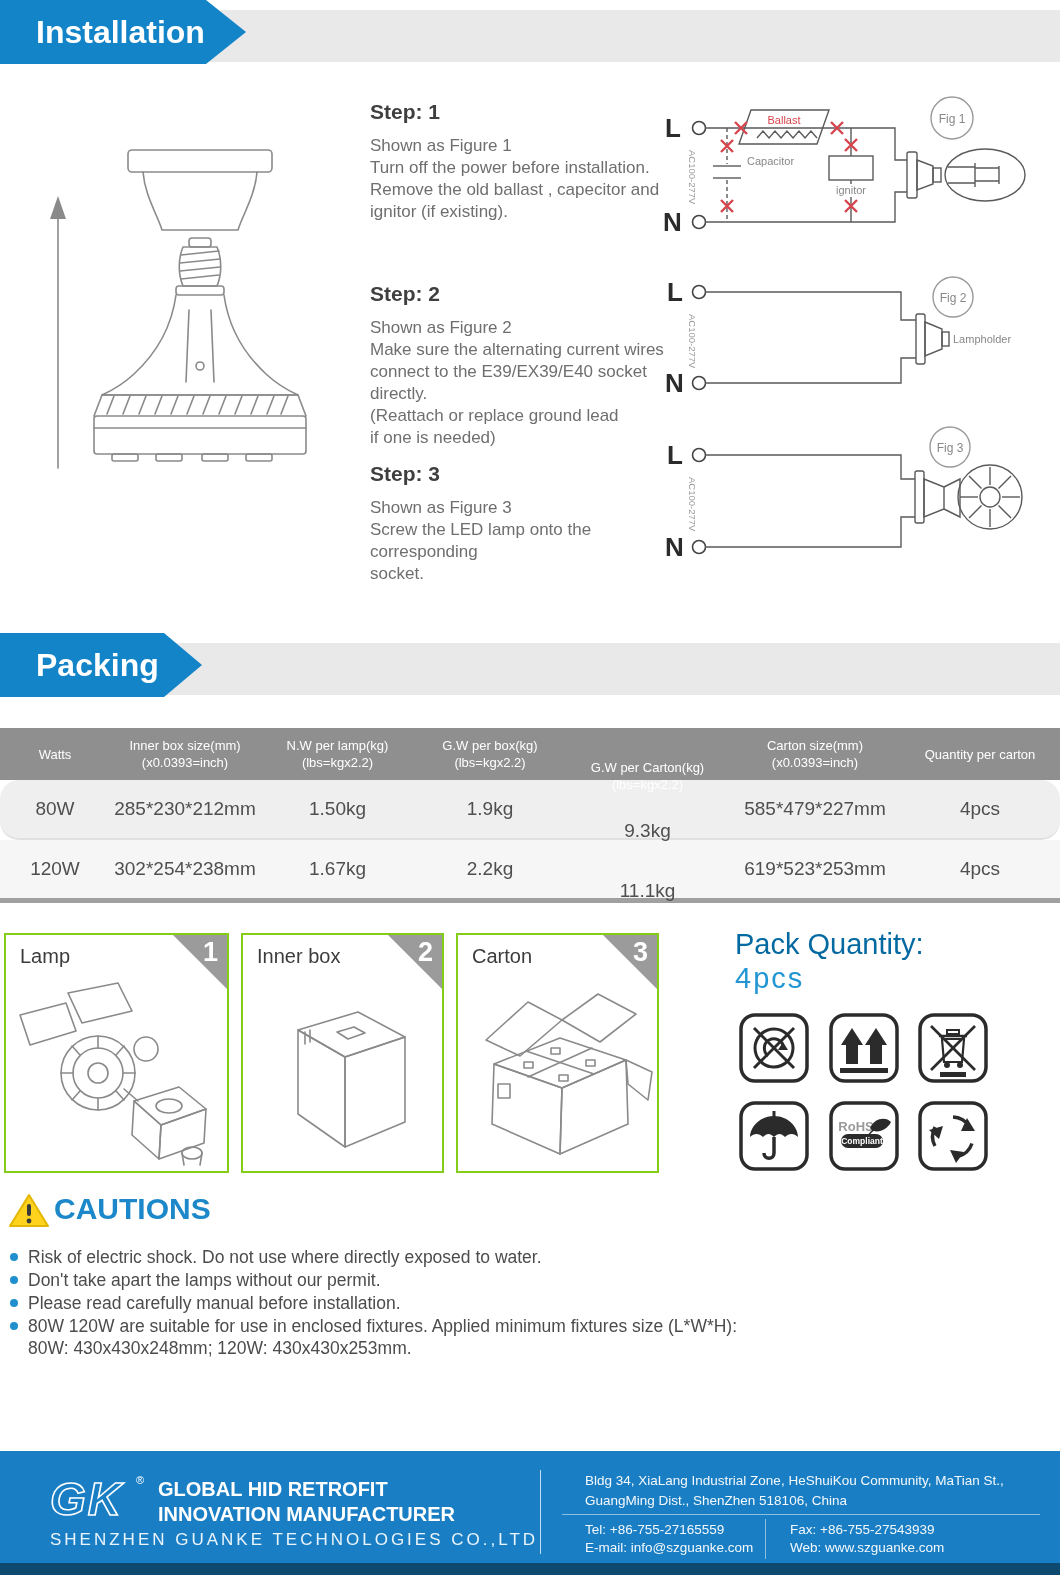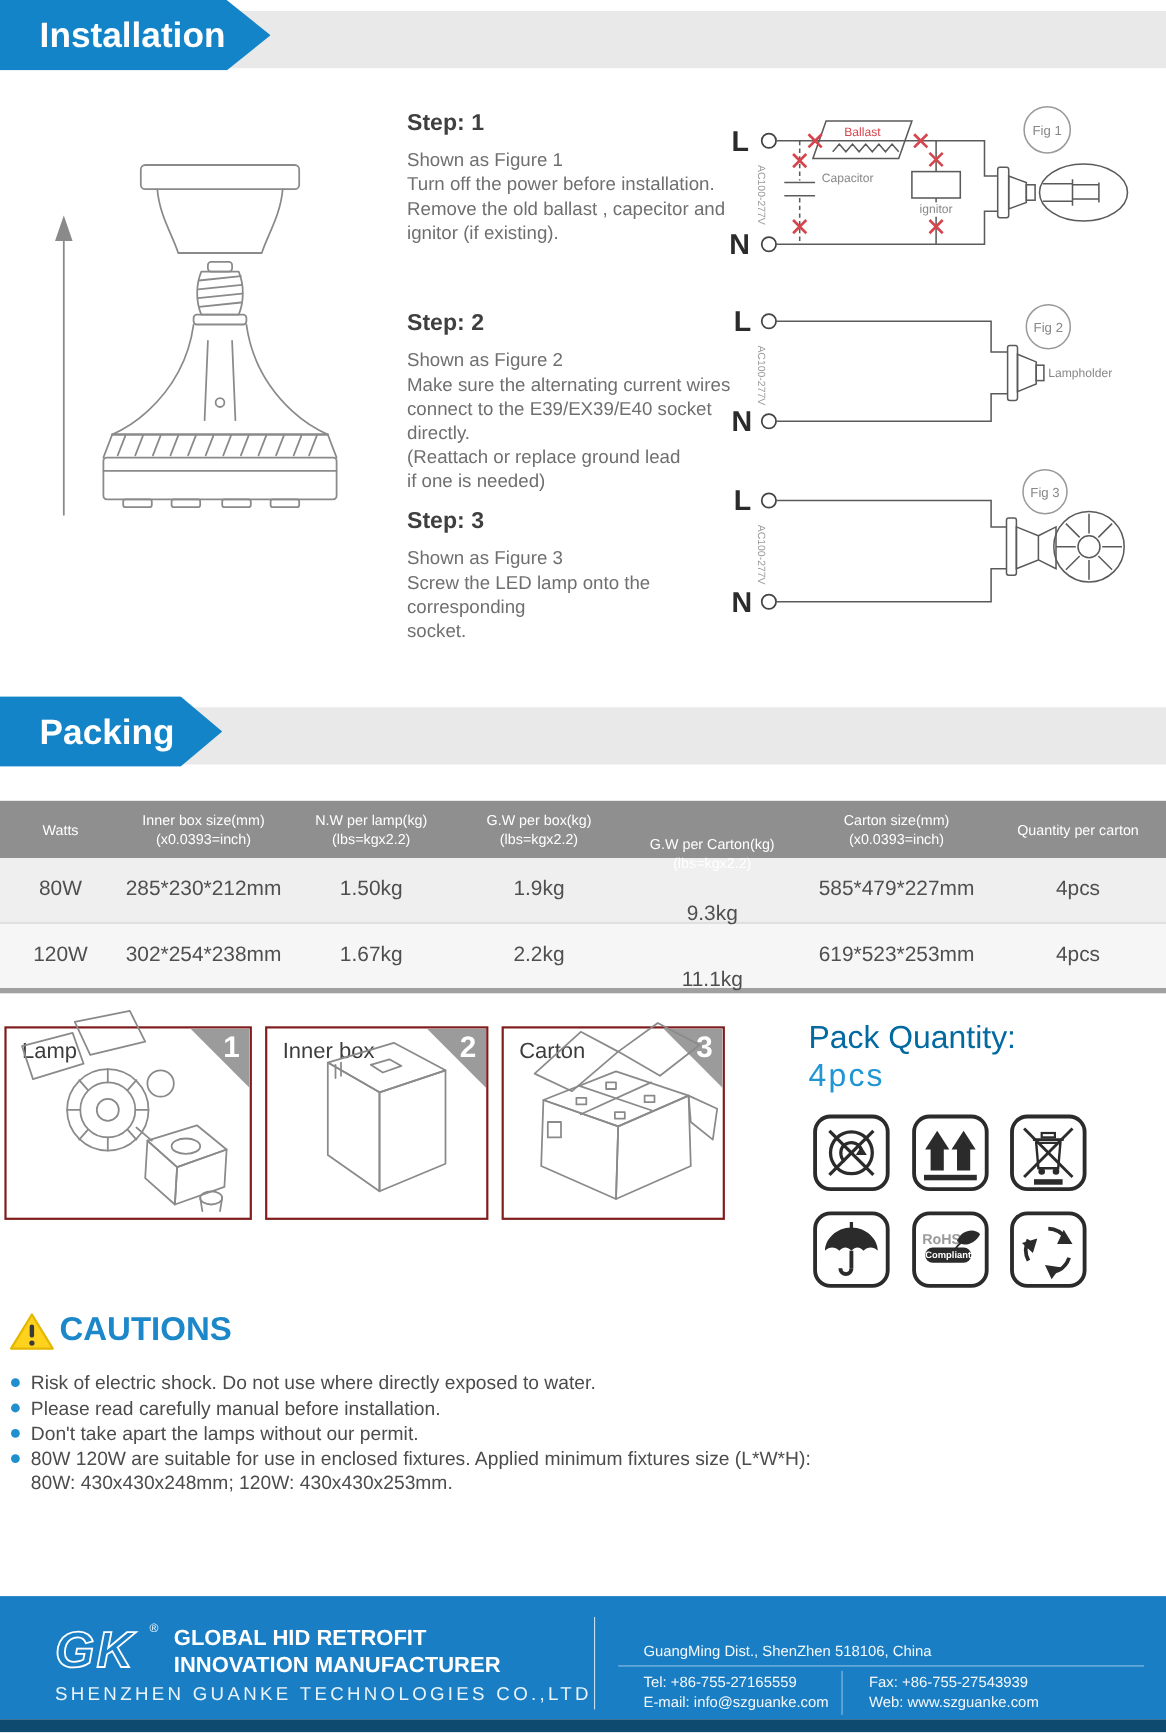--- a/index.html
+++ b/index.html
@@ -35,28 +35,28 @@
   .red-label { font-size:11px; fill:#d6454d; }
   .figcirc { fill:#fff; stroke:#9a9a9a; stroke-width:1.4; }
   .figtxt { font-size:12px; fill:#888; text-anchor:middle; }
   .xm { stroke:#d6454d; stroke-width:2.4; fill:none; }
 
   
   .ptable { position:absolute; left:0; top:728px; width:1060px; border-bottom:5px solid #a0a0a0; }
   .ptable-head { display:flex; background:#8f8f8f; color:#fff; height:52px; align-items:center; }
   .ptable-head .th { text-align:center; font-size:13px; line-height:17px; }
   .ptable-row { display:flex; height:58px; align-items:center; font-size:19px; color:#4f4f4f; }
-  .row-a { background:#efefef; border-bottom:2px solid #e0e0e0; }
+  .row-a { background:#efefef; border-bottom:2px solid #e0e0e0;border-radius:19px; }
   .row-b { background:#f6f6f6; }
   .ptable .cell { text-align:center; }
   .c0{width:110px;} .c1{width:150px;} .c2{width:155px;} .c3{width:150px;}
   .c4{width:165px;margin-top:44px;} .c5{width:170px;} .c6{width:160px;}
 
   
-  .pack-box { position:absolute; top:933px; height:176px; border:2px solid #7f1d1d; background:#fff; box-sizing:border-box; }
+  .pack-box { position:absolute; top:933px; height:240px; border:2px solid #84cc16; background:#fff; box-sizing:border-box; }
   .pack-box .pb-label { position:absolute; left:14px; top:10px; font-size:20px; color:#3c3c3c; }
   .pack-box .corner { position:absolute; right:0; top:0; width:54px; height:54px; background:#9b9b9b;
     clip-path:polygon(0 0, 100% 0, 100% 100%); }
   .pack-box .corner-num { position:absolute; right:9px; top:2px; color:#fff; font-size:27px; font-weight:bold; }
   .pack-box svg { position:absolute; left:0; bottom:4px; }
 
   .pq-label { position:absolute; left:735px; top:928px; font-size:29px; color:#0369a1; }
   .pq-value { position:absolute; left:735px; top:962px; font-size:29px; color:#2196d3; letter-spacing:2px; }
   .sicon { position:absolute; width:72px; height:72px; }
 
@@ -421,25 +421,25 @@
     <circle cx="21" cy="29" r="2.4" fill="#3a3a3a"></circle>
   </svg>
   <div class="caution-title">CAUTIONS</div>
   <div class="caution-list">
     <div class="c-item">
       <span class="dot"></span>
       <span class="c-text">Risk of electric shock. Do not use where directly exposed to water.</span>
     </div>
     <div class="c-item">
       <span class="dot"></span>
-      <span class="c-text">Please read carefully manual before installation.</span>
+      <span class="c-text">Don't take apart the lamps without our permit.</span>
     </div>
     <div class="c-item">
       <span class="dot"></span>
-      <span class="c-text">Don't take apart the lamps without our permit.</span>
+      <span class="c-text">Please read carefully manual before installation.</span>
     </div>
     <div class="c-item">
       <span class="dot"></span>
       <span class="c-text">80W 120W are suitable for use in enclosed fixtures. Applied minimum fixtures size  (L*W*H):
 80W:  430x430x248mm;   120W: 430x430x253mm.</span>
     </div>
   </div>
 
   <div class="footer"></div>
   <div class="footer-strip"></div>
@@ -450,19 +450,20 @@
   </svg>
   <div class="f-tag">
     <div>GLOBAL HID RETROFIT</div>
     <div>INNOVATION MANUFACTURER</div>
   </div>
   <div class="f-company">SHENZHEN GUANKE TECHNOLOGIES CO.,LTD</div>
   <div class="f-vdiv"></div>
   <div class="f-hline"></div>
   <div class="f-vline2"></div>
 
+  <div class="f-text" style="left:585px;top:1472px">Bldg 34, XiaLang Industrial Zone, HeShuiKou Community, MaTian St.,</div>
   <div class="f-text" style="left:585px;top:1492px">GuangMing Dist., ShenZhen 518106, China</div>
   <div class="f-text" style="left:585px;top:1521px">Tel: +86-755-27165559</div>
   <div class="f-text" style="left:585px;top:1539px">E-mail: info@szguanke.com</div>
   <div class="f-text" style="left:790px;top:1521px">Fax: +86-755-27543939</div>
   <div class="f-text" style="left:790px;top:1539px">Web: www.szguanke.com</div>
 
 </div>
 
 </body></html>

